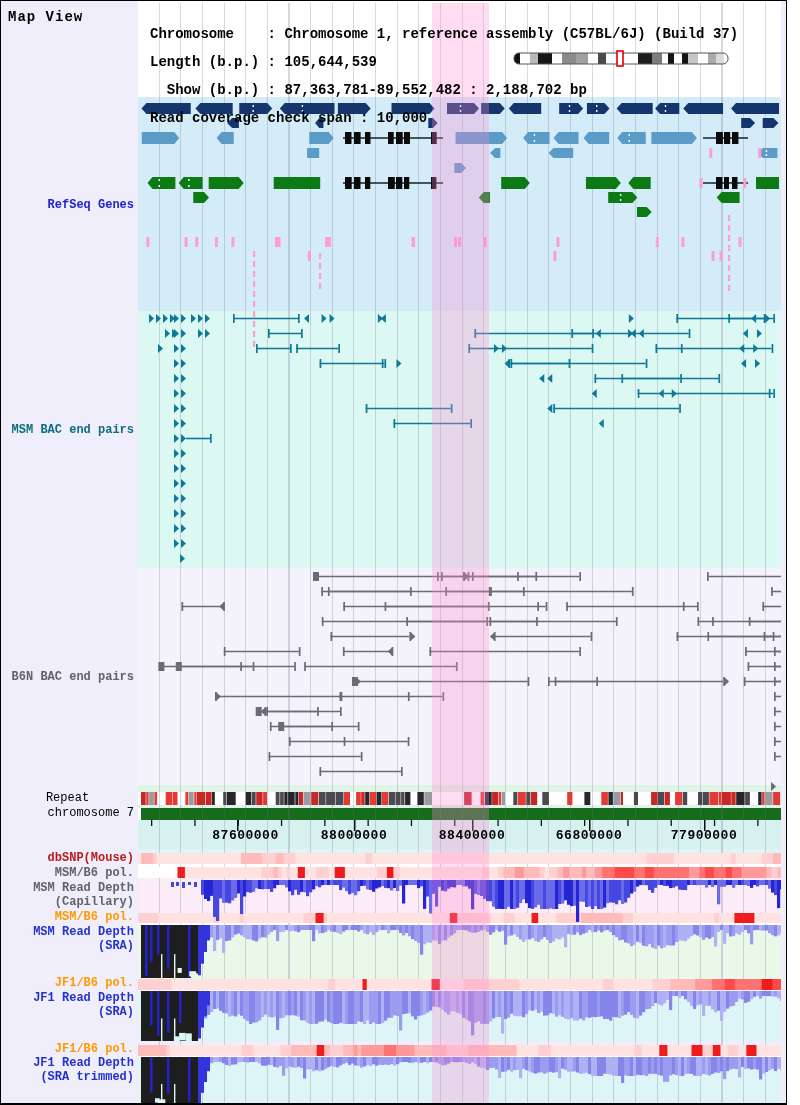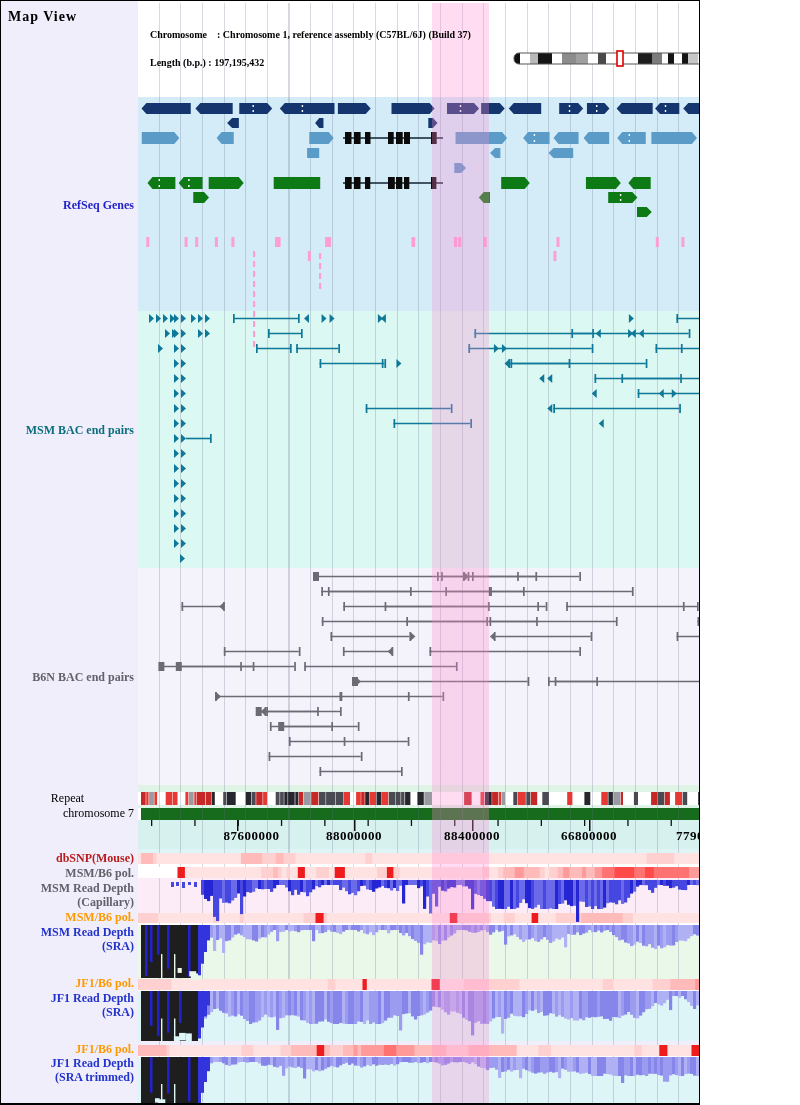--- a/index.html
+++ b/index.html
@@ -1,24 +1,24 @@
 <!DOCTYPE html>
 <html><head>
 <meta charset="utf-8">
 <style>
   html,body{margin:0;padding:0;background:#fff;}
-  .screen{position:relative;width:700px;height:1105px;overflow:hidden;
+  .screen{position:relative;width:787px;height:1105px;overflow:hidden;
     border:1px solid #000;border-bottom:2px solid #000;box-sizing:border-box;
-    font-family:Liberation Serif, serif;background:#fff;}
+    font-family:Liberation Mono, monospace;background:#fff;}
   .abs{position:absolute;}
   .lbl{position:absolute;left:0;width:133px;text-align:right;font-weight:bold;
     font-size:12px;line-height:13px;white-space:pre;}
   .lbl2{font-weight:normal;color:#000;}
   .title{position:absolute;left:7px;top:8px;font-size:14px;font-weight:bold;color:#000;letter-spacing:1px;}
-  .hdr{position:absolute;left:149px;top:10px;font-size:10px;line-height:9.4px;
+  .hdr{position:absolute;left:149px;top:10px;font-size:14px;line-height:9.4px;
     font-weight:bold;color:#000;white-space:pre;}
   .grid{position:absolute;left:137px;top:2px;width:643px;height:1101px;
     background:repeating-linear-gradient(90deg,transparent 0px,transparent 20.6px,rgba(105,105,140,0.26) 20.6px,rgba(105,105,140,0.26) 21.65px);}
   .axis-labels span{position:absolute;transform:translateX(-50%);font-size:13px;font-weight:bold;color:#000;letter-spacing:0.5px;}
 </style>
 </head>
 <body>
 
 <div class="screen">
 
@@ -1855,21 +1855,23 @@
       <rect x="63.0" y="1056.0" width="3.0" height="35.8" fill="#3434dd"></rect>
       <rect x="66.0" y="1056.0" width="3.0" height="25.0" fill="#3434dd"></rect>
       <rect x="69.0" y="1056.0" width="3.0" height="14.2" fill="#3434dd"></rect>
     </svg>
 
   <div class="abs" id="hl" style="top: 2px; height: 1101px; left: 431px; width: 57px; background: rgba(255, 140, 210, 0.3);"></div>
 
   <div class="title">Map View</div>
   <div class="hdr">
     <div>Chromosome    : Chromosome 1, reference assembly (C57BL/6J) (Build 37)</div>
-    <div>Length (b.p.) : 197,195,432</div>
+    <div>Length (b.p.) : 105,644,539</div>
+    <div>  Show (b.p.) : 87,363,781-89,552,482 : 2,188,702 bp</div>
+    <div>Read coverage check span : 10,000</div>
   </div>
 
   <div class="lbl" style="top:198px;color:#2222cc;">RefSeq Genes</div>
   <div class="lbl" style="top:423px;color:#0d6e7e;">MSM BAC end pairs</div>
   <div class="lbl" style="top:670px;color:#62626a;">B6N BAC end pairs</div>
   <div class="lbl lbl2" style="top:791px;text-align:center;">Repeat</div>
   <div class="lbl lbl2" style="top:806px;">chromosome 7</div>
   <div class="lbl" style="top:851px;color:#b91c1c;">dbSNP(Mouse)</div>
   <div class="lbl" style="top:866px;color:#62626a;">MSM/B6 pol.</div>
   <div class="lbl" style="top:881px;color:#62626a;">MSM Read Depth</div>
@@ -1878,19 +1880,19 @@
   <div class="lbl" style="top:925px;color:#2233cc;">MSM Read Depth</div>
   <div class="lbl" style="top:939px;color:#2233cc;">(SRA)</div>
   <div class="lbl" style="top:976px;color:#ff9900;">JF1/B6 pol.</div>
   <div class="lbl" style="top:991px;color:#2233cc;">JF1 Read Depth</div>
   <div class="lbl" style="top:1005px;color:#2233cc;">(SRA)</div>
   <div class="lbl" style="top:1042px;color:#ff9900;">JF1/B6 pol.</div>
   <div class="lbl" style="top:1056px;color:#2233cc;">JF1 Read Depth</div>
   <div class="lbl" style="top:1070px;color:#2233cc;">(SRA trimmed)</div>
 
   <div class="abs axis-labels" id="axisLabels" style="left:137px;top:827px;width:643px;height:18px;">
-      <span style="left: 99px; padding-left: 29px;">87600000</span>
+      <span style="left: 93px; padding-left: 29px;">87600000</span>
       <span style="left: 216px;">88000000</span>
       <span style="left: 334px;">88400000</span>
       <span style="left: 451px;">66800000</span>
       <span style="left: 566px;">77900000</span>
     </div>
 </div>
 
 </body></html>

